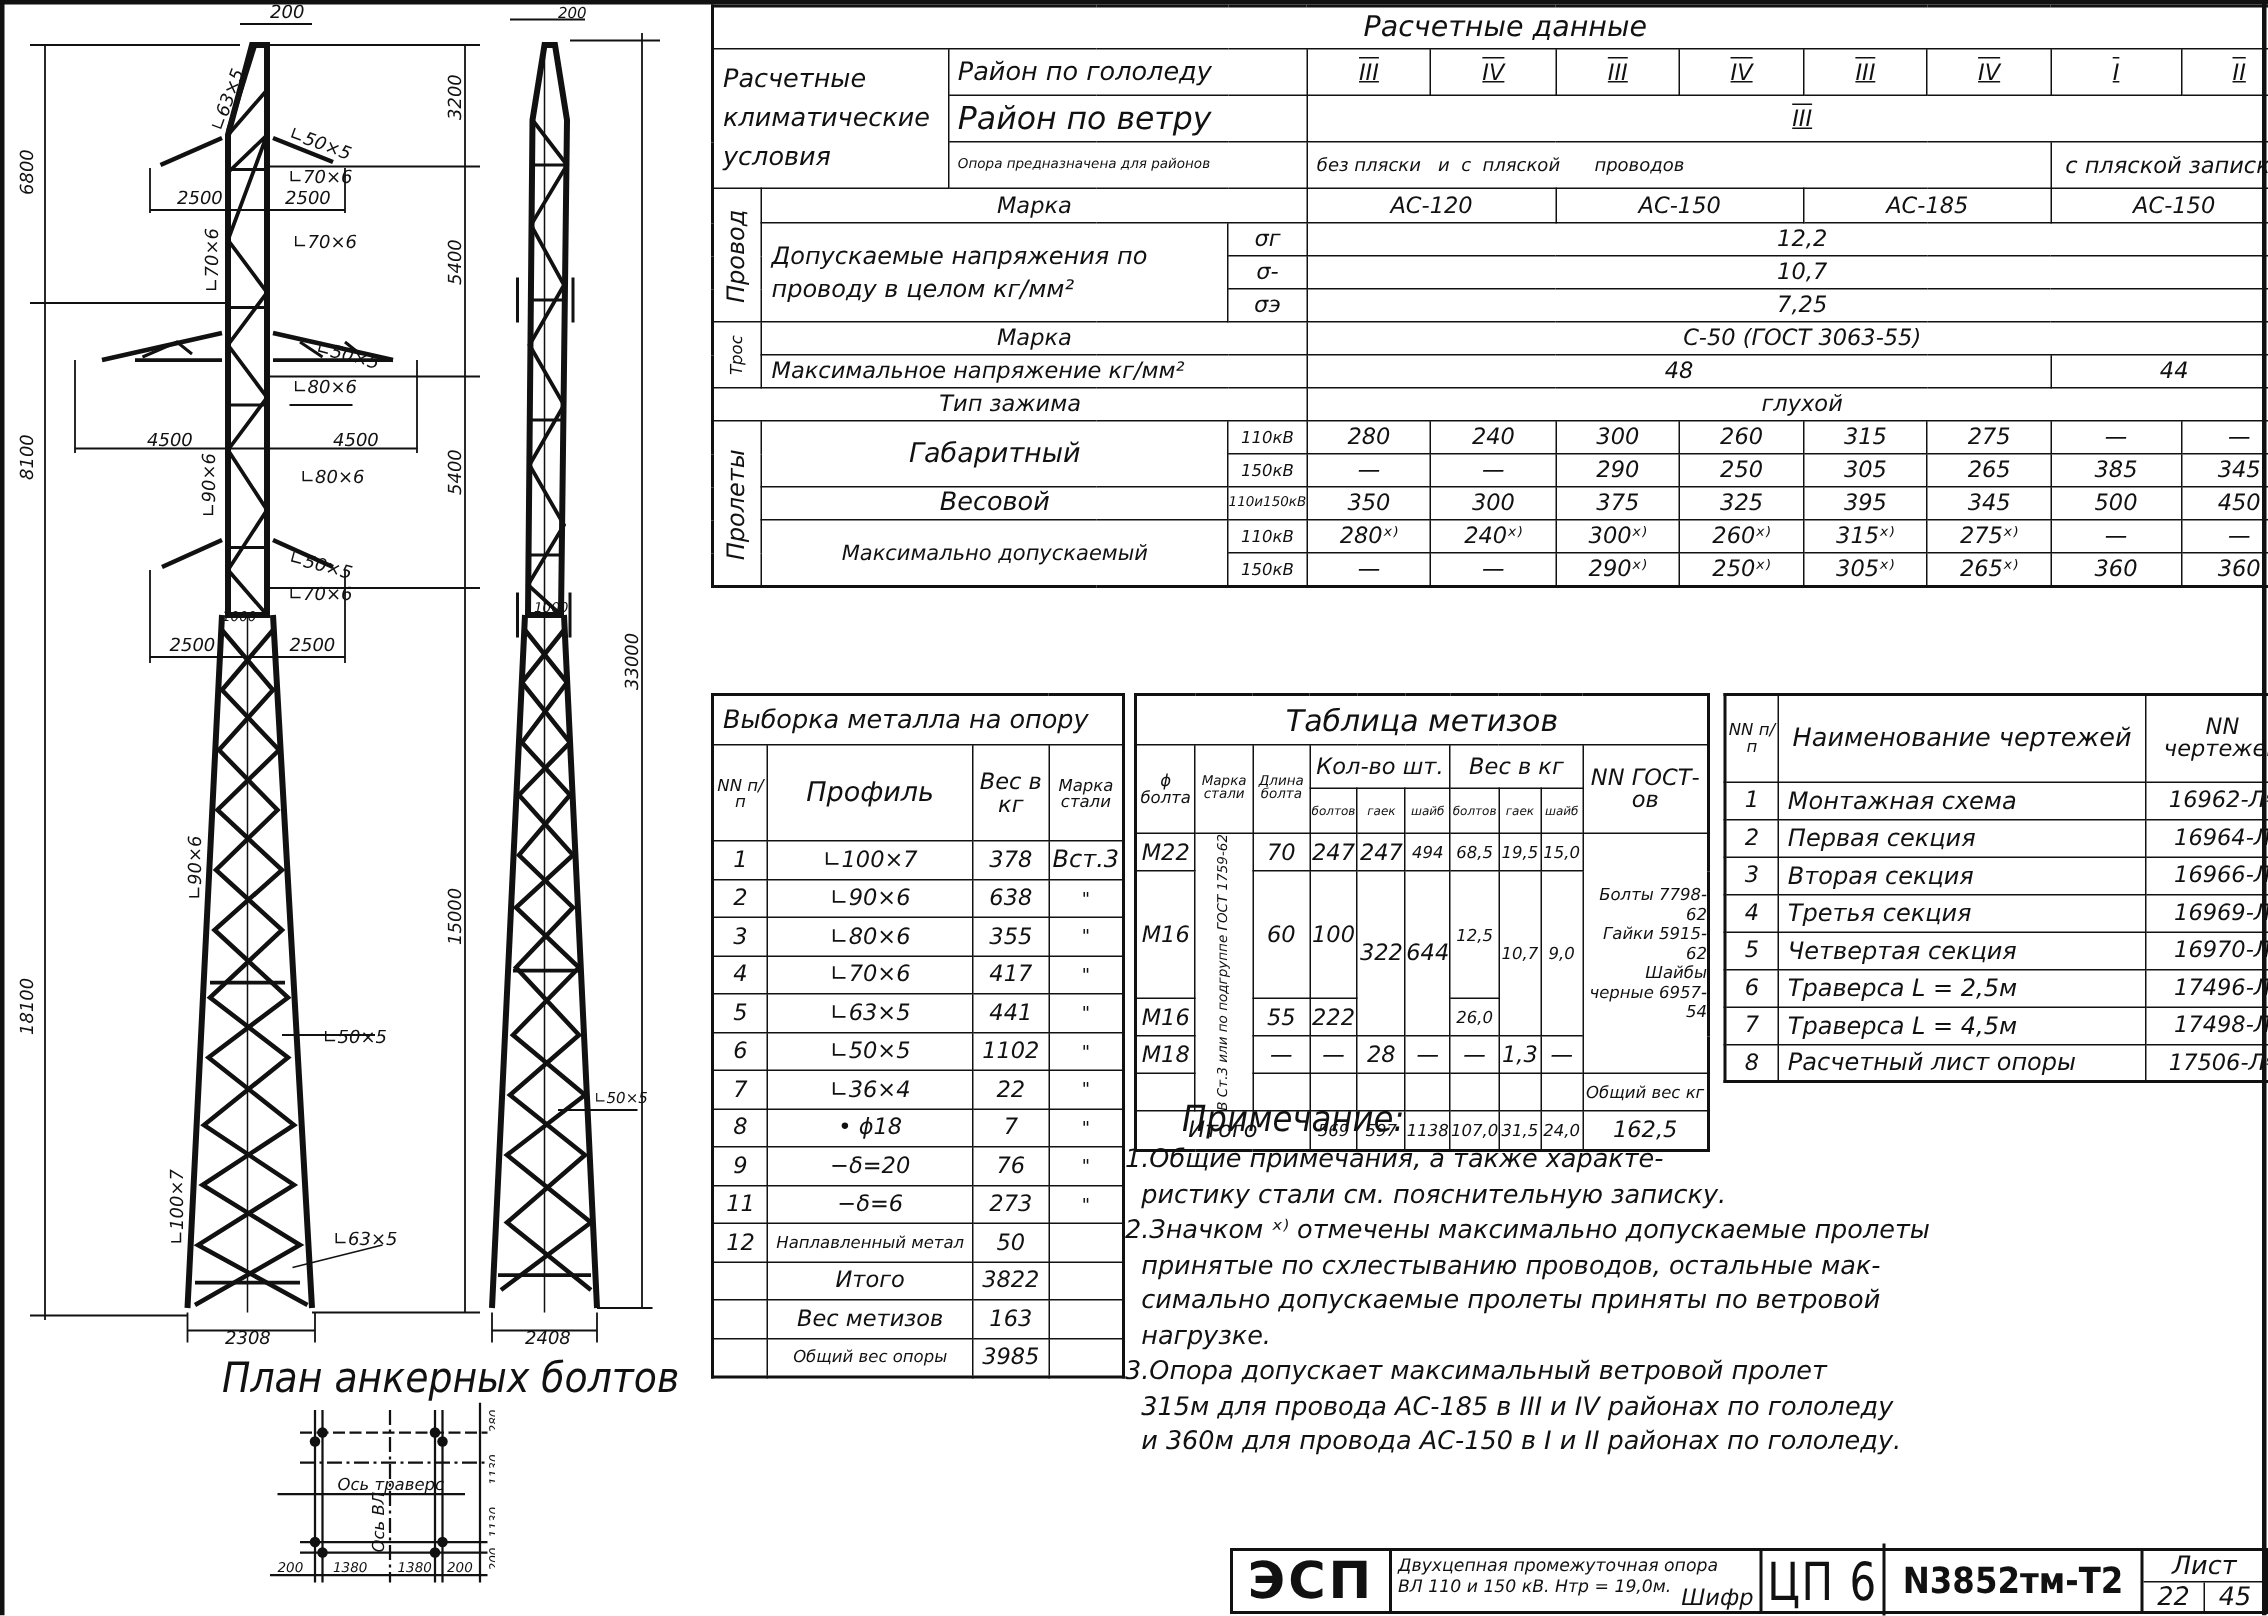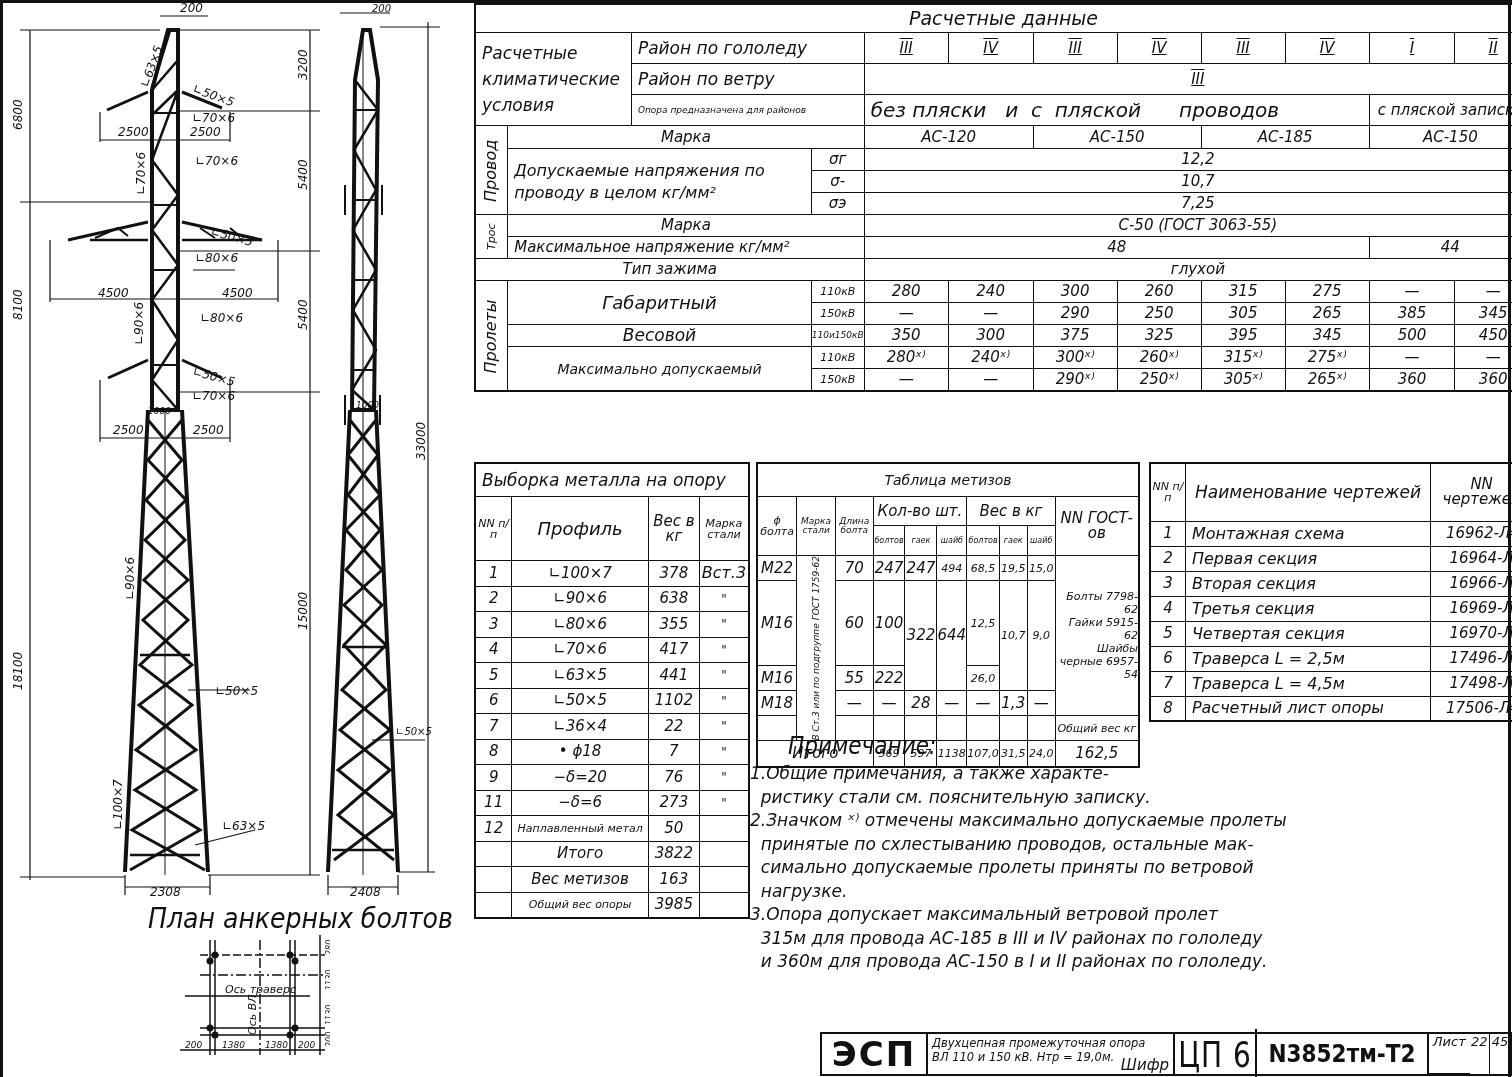--- a/index.html
+++ b/index.html
@@ -219,26 +219,26 @@
     <td class="roman">III</td>
     <td class="roman">IV</td>
     <td class="roman">III</td>
     <td class="roman">IV</td>
     <td class="roman">III</td>
     <td class="roman">IV</td>
     <td class="roman">I</td>
     <td class="roman">II</td>
   </tr>
   <tr>
-    <td colspan="4" class="l" style="font-size:17px;height:30px;">Район по ветру</td>
+    <td colspan="4" class="l" style="font-size:21px;height:30px;">Район по ветру</td>
     <td colspan="8" class="roman">III</td>
   </tr>
   <tr>
     <td colspan="4" class="l xs" style="white-space:normal;height:30px;line-height:10px;">Опора предназначена для районов</td>
-    <td colspan="6" class="l" style="font-size:20px;white-space:pre;">без пляски   и  с  пляской      проводов</td>
+    <td colspan="6" class="l" style="font-size:12px;white-space:pre;">без пляски   и  с  пляской      проводов</td>
     <td colspan="2" style="font-size:15px;">с пляской записку</td>
   </tr>
   <tr>
     <td rowspan="4" class="vt">Провод</td>
     <td colspan="5" style="height:22px;">Марка</td>
     <td colspan="2">АС-120</td>
     <td colspan="2">АС-150</td>
     <td colspan="2">АС-185</td>
     <td colspan="2">АС-150</td>
   </tr>
@@ -446,21 +446,21 @@
       <col style="width:32px">
       <col style="width:32px">
       <col style="width:30px">
       <col style="width:30px">
       <col style="width:28px">
       <col style="width:28px">
       <col style="width:84px">
     </colgroup>
   <tbody>
       <tr>
-        <td colspan="10" style="height:32px;font-size:14px;">Таблица метизов</td>
+        <td colspan="10" style="height:32px;font-size:20px;">Таблица метизов</td>
       </tr>
   <tr>
     <td rowspan="2" class="sm" style="white-space:normal;height:58px;">ϕ болта</td>
     <td rowspan="2" class="xs" style="white-space:normal;">Марка стали</td>
     <td rowspan="2" class="xs" style="white-space:normal;">Длина болта</td>
     <td colspan="3" style="height:28px;">Кол-во шт.</td>
     <td colspan="3">Вес в кг</td>
     <td rowspan="2" style="white-space:normal;">NN ГОСТ-ов</td>
   </tr>
   <tr style="font-size:8px;">
@@ -599,20 +599,20 @@
 
 <div class="abs" style="left:820px;top:1032px;width:688px;height:40px;border:2.5px solid #111;display:flex;align-items:stretch;">
   <div style="width:104px;border-right:2.5px solid #111;display:flex;align-items:center;justify-content:center;font-weight:bold;font-size:34px;letter-spacing:2px;font-family:'DejaVu Sans',sans-serif;">ЭСП</div>
   <div style="width:237px;border-right:2.5px solid #111;padding:2px 4px;font-style:italic;font-size:11.5px;line-height:14px;position:relative;">
     <div>Двухцепная промежуточная опора</div>
     <div>ВЛ 110 и 150 кВ. Hтр = 19,0м.</div>
     <span style="position:absolute;right:4px;bottom:2px;font-size:15px;">Шифр</span>
   </div>
   <div style="width:80px;border-right:2.5px solid #111;display:flex;align-items:center;justify-content:center;font-size:28px;font-family:'DejaVu Sans',sans-serif;letter-spacing:1px;transform:scaleY(1.25);">ЦП 6</div>
   <div style="width:170px;border-right:2.5px solid #111;display:flex;align-items:center;justify-content:center;font-size:24px;font-weight:bold;font-family:'DejaVu Sans Condensed','DejaVu Sans',sans-serif;">N3852тм-Т2</div>
-  <div style="flex:1;display:flex;flex-direction:row;font-style:italic;font-size:13px;">
+  <div style="flex:1;display:flex;flex-direction:column;font-style:italic;font-size:17px;">
     <div style="flex:1;text-align:center;border-bottom:1.5px solid #111;">Лист</div>
     <div style="flex:1;display:flex;">
       <span style="flex:1;text-align:center;border-right:1.5px solid #111;">22</span>
       <span style="flex:1;text-align:center;">45</span>
     </div>
   </div>
 </div>
 
 </body></html>

